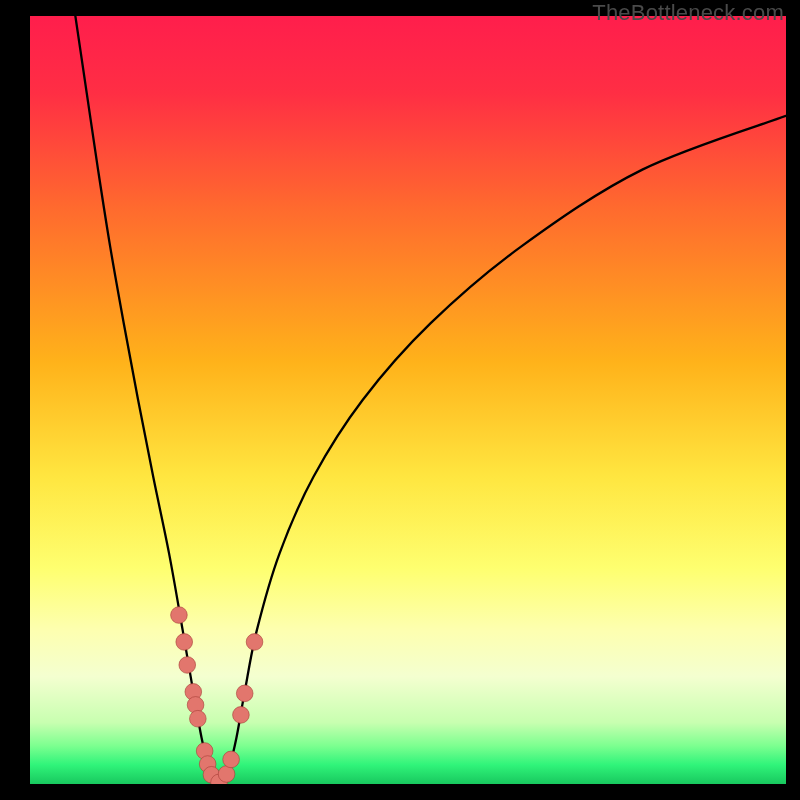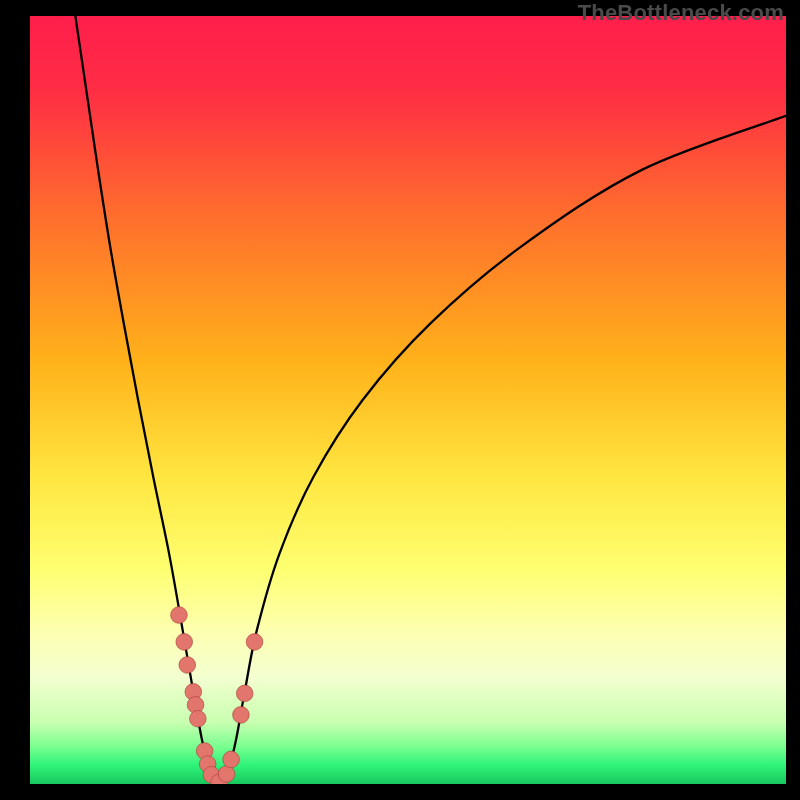--- a/index.html
+++ b/index.html
@@ -24,21 +24,21 @@
     left: 30px;
     width: 756px;
     height: 768px;
     overflow: hidden;
   }
   .watermark {
     position: absolute;
     top: 0px;
     right: 16px;
     font-size: 22px;
-    font-weight: 700;
+    font-weight: 400;
     color: #4a4a4a;
     letter-spacing: 0.2px;
     z-index: 20;
   }
   svg { display: block; }
 </style>
 </head>
 <body>
 
 <div class="frame">

